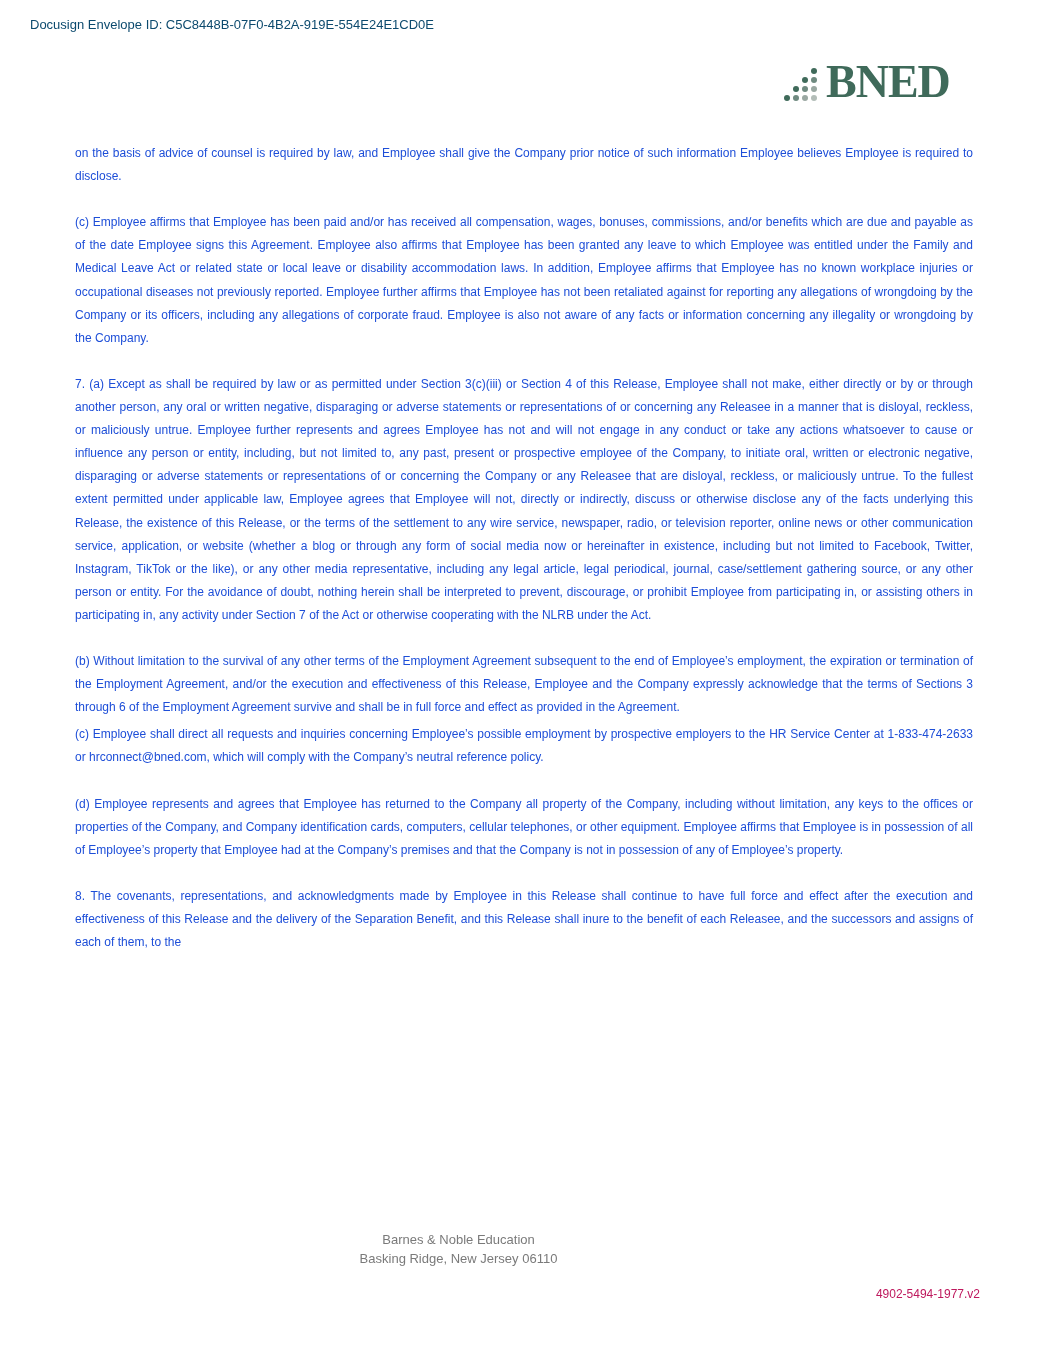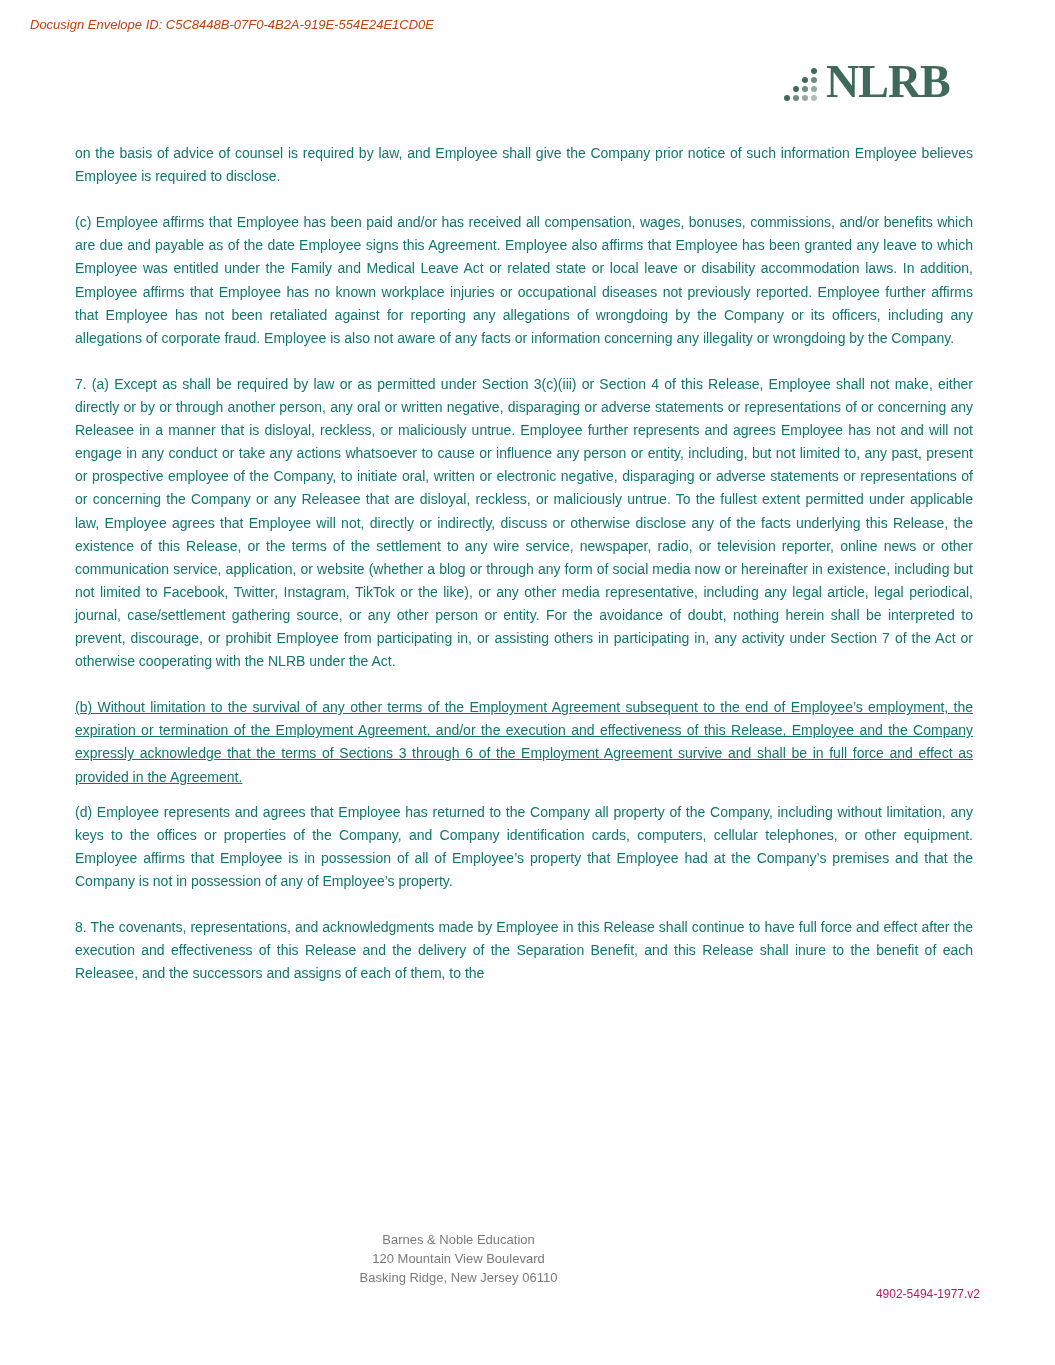--- a/index.html
+++ b/index.html
@@ -1,38 +1,38 @@
 <!DOCTYPE html>
 <html><head>
 <meta charset="utf-8">
 <style>
   html, body { margin: 0; padding: 0; background: #ffffff; }
   body { width: 1055px; height: 1365px; position: relative; overflow: hidden; }
   .envelope {
     position: absolute; left: 30px; top: 17px;
-    font-family: "Liberation Sans", sans-serif; font-size: 13px; color: #c2410c; font-style: italic;
+    font-family: "Liberation Sans", sans-serif; font-size: 13px; color: #0c4a6e;
   }
   .logo {
     position: absolute; left: 784px; top: 58px; height: 44px;
     display: flex; align-items: flex-end;
   }
   .logo-dots { position: relative; width: 40px; height: 38px; margin-right: 2px; }
   .dot { position: absolute; width: 6px; height: 6px; border-radius: 50%; }
   .logo-text {
     font-family: "Liberation Serif", serif; font-size: 46px; font-weight: bold;
     color: #3f6a5a; line-height: 40px; letter-spacing: -1px;
   }
   .content {
     position: absolute; left: 75px; top: 142px; width: 898px;
     font-family: "Liberation Sans Narrow", "Liberation Sans", sans-serif;
-    font-size: 14px; line-height: 23.1px; color: #0f766e;
+    font-size: 12px; line-height: 23.1px; color: #1d4ed8;
     text-align: justify; font-stretch: condensed;
   }
   .content p { margin: 0 0 23.1px 0; }
-  .content p.tight { margin-bottom: 12px; text-decoration: underline; }
+  .content p.tight { margin-bottom: 4px; }
   .footer {
     position: absolute; left: 0; width: 917px; top: 1230px; text-align: center;
     font-family: "Liberation Sans", sans-serif; font-size: 13px; line-height: 19px; color: #7a7a7a;
   }
   .docnum {
     position: absolute; right: 75px; top: 1287px;
     font-family: "Liberation Sans", sans-serif; font-size: 12px; color: #be185d;
   }
 </style>
 </head>
@@ -46,31 +46,31 @@
     <span class="dot" style="left:9px;top:31px;background:#6f8a80"></span>
     <span class="dot" style="left:9px;top:22px;background:#3f6a5a"></span>
     <span class="dot" style="left:18px;top:31px;background:#9aa8a2"></span>
     <span class="dot" style="left:18px;top:22px;background:#6f8a80"></span>
     <span class="dot" style="left:18px;top:13px;background:#3f6a5a"></span>
     <span class="dot" style="left:27px;top:31px;background:#b3bdb8"></span>
     <span class="dot" style="left:27px;top:22px;background:#9aa8a2"></span>
     <span class="dot" style="left:27px;top:13px;background:#6f8a80"></span>
     <span class="dot" style="left:27px;top:4px;background:#3f6a5a"></span>
   </div>
-  <span class="logo-text">NLRB</span>
+  <span class="logo-text">BNED</span>
 </div>
 
 <div class="content">
   <p>on the basis of advice of counsel is required by law, and Employee shall give the Company prior notice of such information Employee believes Employee is required to disclose.</p>
   <p>(c)  Employee affirms that Employee has been paid and/or has received all compensation, wages, bonuses, commissions, and/or benefits which are due and payable as of the date Employee signs this Agreement. Employee also affirms that Employee has been granted any leave to which Employee was entitled under the Family and Medical Leave Act or related state or local leave or disability accommodation laws. In addition, Employee affirms that Employee has no known workplace injuries or occupational diseases not previously reported. Employee further affirms that Employee has not been retaliated against for reporting any allegations of wrongdoing by the Company or its officers, including any allegations of corporate fraud. Employee is also not aware of any facts or information concerning any illegality or wrongdoing by the Company.</p>
   <p>7. (a) Except as shall be required by law or as permitted under Section 3(c)(iii) or Section 4 of this Release, Employee shall not make, either directly or by or through another person, any oral or written negative, disparaging or adverse statements or representations of or concerning any Releasee in a manner that is disloyal, reckless, or maliciously untrue. Employee further represents and agrees Employee has not and will not engage in any conduct or take any actions whatsoever to cause or influence any person or entity, including, but not limited to, any past, present or prospective employee of the Company, to initiate oral, written or electronic negative, disparaging or adverse statements or representations of or concerning the Company or any Releasee that are disloyal, reckless, or maliciously untrue. To the fullest extent permitted under applicable law, Employee agrees that Employee will not, directly or indirectly, discuss or otherwise disclose any of the facts underlying this Release, the existence of this Release, or the terms of the settlement to any wire service, newspaper, radio, or television reporter, online news or other communication service, application, or website (whether a blog or through any form of social media now or hereinafter in existence, including but not limited to Facebook, Twitter, Instagram, TikTok or the like), or any other media representative, including any legal article, legal periodical, journal, case/settlement gathering source, or any other person or entity. For the avoidance of doubt, nothing herein shall be interpreted to prevent, discourage, or prohibit Employee from participating in, or assisting others in participating in, any activity under Section 7 of the Act or otherwise cooperating with the NLRB under the Act.</p>
   <p class="tight">(b)   Without limitation to the survival of any other terms of the Employment Agreement subsequent to the end of Employee’s employment, the expiration or termination of the Employment Agreement, and/or the execution and effectiveness of this Release, Employee and the Company expressly acknowledge that the terms of Sections 3 through 6 of the Employment Agreement survive and shall be in full force and effect as provided in the Agreement.</p>
+  <p>(c)   Employee shall direct all requests and inquiries concerning Employee’s possible employment by prospective employers to the HR Service Center at 1-833-474-2633 or hrconnect@bned.com, which will comply with the Company’s neutral reference policy.</p>
   <p>(d)   Employee represents and agrees that Employee has returned to the Company all property of the Company, including without limitation, any keys to the offices or properties of the Company, and Company identification cards, computers, cellular telephones, or other equipment. Employee affirms that Employee is in possession of all of Employee’s property that Employee had at the Company’s premises and that the Company is not in possession of any of Employee’s property.</p>
   <p>8. The covenants, representations, and acknowledgments made by Employee in this Release shall continue to have full force and effect after the execution and effectiveness of this Release and the delivery of the Separation Benefit, and this Release shall inure to the benefit of each Releasee, and the successors and assigns of each of them, to the</p>
 </div>
 
 <div class="footer">
   <div>Barnes &amp; Noble Education</div>
-  <div>120 Mountain View Boulevard</div>
   <div>Basking Ridge, New Jersey 06110</div>
 </div>
 
 <div class="docnum">4902-5494-1977.v2</div>
 
 </body></html>

